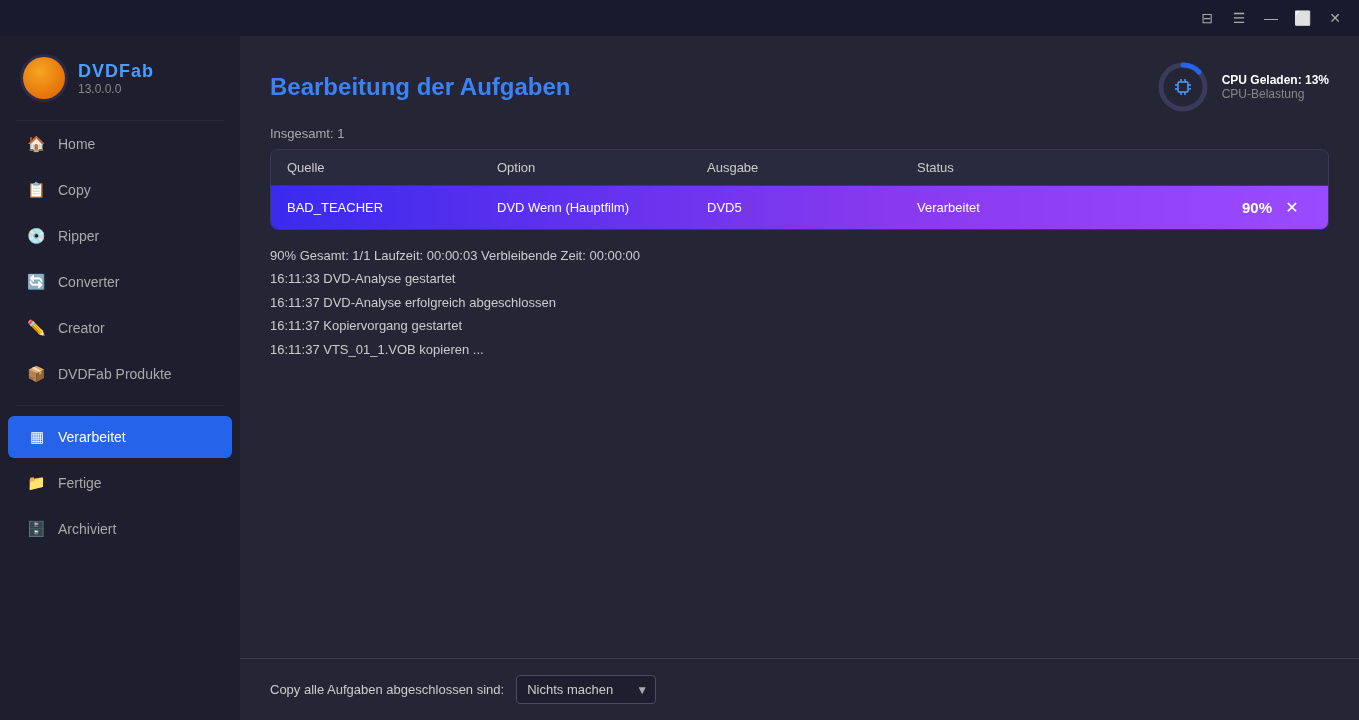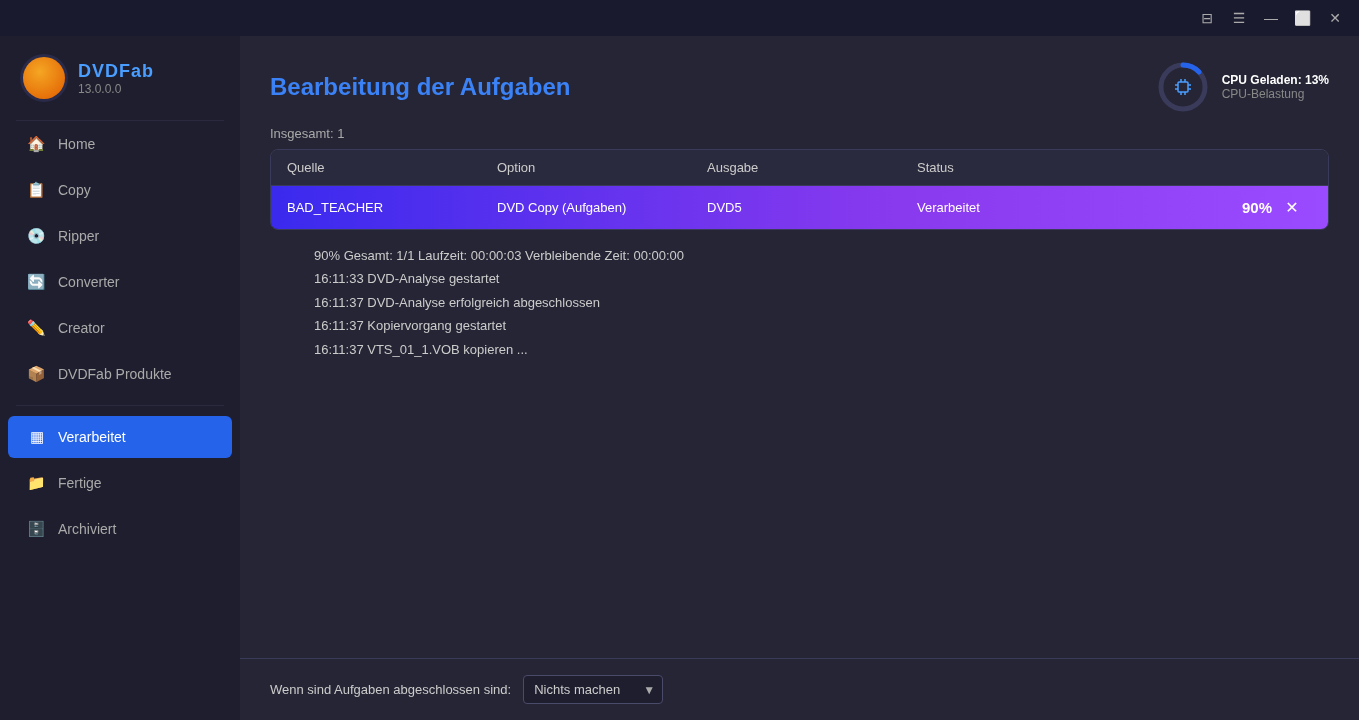--- a/index.html
+++ b/index.html
@@ -235,21 +235,20 @@
 
     
     .log-area {
       padding: 14px 30px 10px 30px;
       border-top: none;
     }
     .log-line {
       font-size: 13px;
       color: #ccc;
       line-height: 1.8;
-      margin-left: 44px;
     }
 
     
     .bottom-bar {
       margin-top: auto;
       padding: 16px 30px;
       display: flex;
       align-items: center;
       justify-content: space-between;
       border-top: 1px solid #3a3a5a;
@@ -415,39 +414,39 @@
       <div class="table-header">
         <div class="table-header-cell">Quelle</div>
         <div class="table-header-cell">Option</div>
         <div class="table-header-cell">Ausgabe</div>
         <div class="table-header-cell">Status</div>
         <div class="table-header-cell"></div>
         <div class="table-header-cell"></div>
       </div>
       <div class="task-row">
         <div class="task-cell">BAD_TEACHER</div>
-        <div class="task-cell">DVD Copy (Aufgaben)</div>
+        <div class="task-cell">DVD Wenn (Hauptfilm)</div>
         <div class="task-cell">DVD5</div>
         <div class="task-cell">Verarbeitet</div>
         <div class="task-progress">90%</div>
         <div class="task-close">✕</div>
       </div>
     </div>
 
     <div class="log-area">
       <div class="log-line">90%   Gesamt: 1/1  Laufzeit: 00:00:03  Verbleibende Zeit: 00:00:00</div>
       <div class="log-line">16:11:33  DVD-Analyse gestartet</div>
       <div class="log-line">16:11:37  DVD-Analyse erfolgreich abgeschlossen</div>
       <div class="log-line">16:11:37  Kopiervorgang gestartet</div>
       <div class="log-line">16:11:37  VTS_01_1.VOB kopieren ...</div>
     </div>
 
     <div class="bottom-bar">
       <div class="bottom-left">
-        <span class="bottom-label">Wenn sind Aufgaben abgeschlossen sind:</span>
+        <span class="bottom-label">Copy alle Aufgaben abgeschlossen sind:</span>
         <div class="select-wrapper">
           <select class="task-select">
             <option>Nichts machen</option>
             <option>Herunterfahren</option>
             <option>Ruhezustand</option>
             <option>Beenden</option>
           </select>
           <span class="select-arrow">▼</span>
         </div>
       </div>

